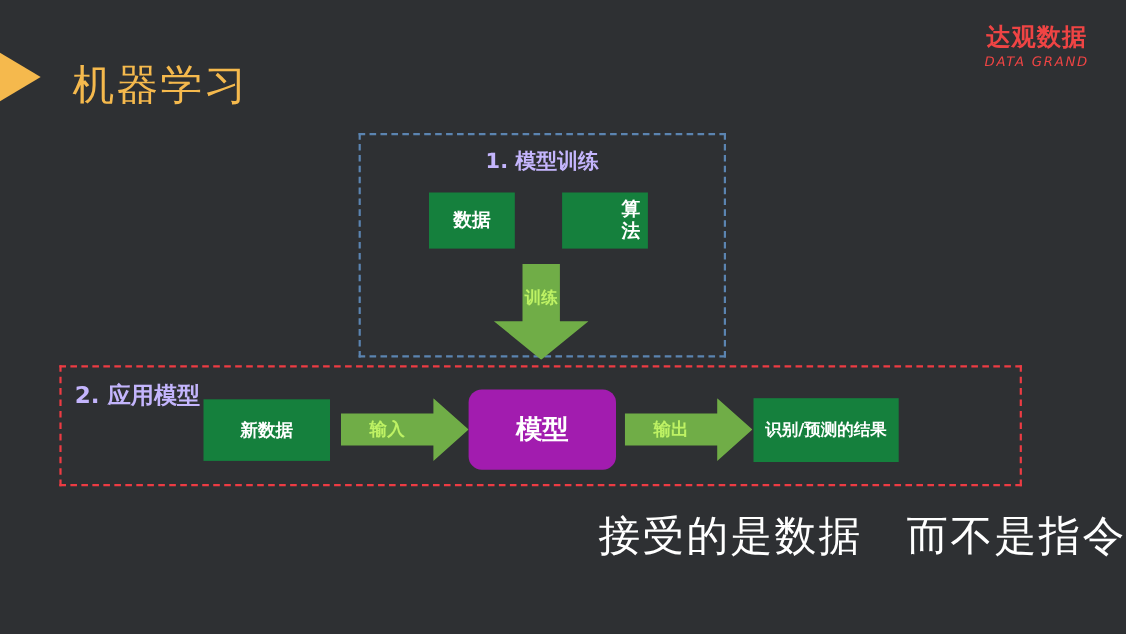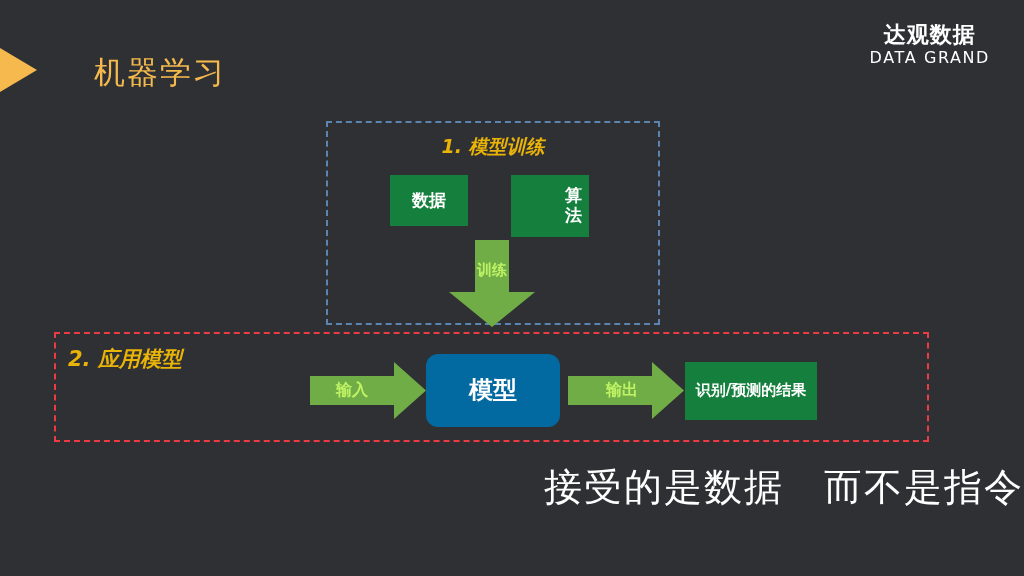--- a/index.html
+++ b/index.html
@@ -26,45 +26,45 @@
     width: 0;
     height: 0;
     border-top: 22px solid transparent;
     border-bottom: 22px solid transparent;
     border-left: 37px solid #f5b94d;
   }
   .page-title {
     position: absolute;
     left: 66px;
     top: 52px;
-    font-size: 31px;
+    font-size: 38px;
     color: #f5b94d;
     letter-spacing: 2px;
     white-space: nowrap;
-    margin-left: 28px;
   }
   .logo {
     position: absolute;
     right: 34px;
     top: 24px;
     text-align: center;
-    color: #ffffff;
+    color: #ef4444;
     line-height: 1.0;
   }
   .logo-cn {
     font-size: 22px;
     font-weight: bold;
     letter-spacing: 1px;
     white-space: nowrap;
   }
   .logo-en {
-    font-size: 16px;
+    font-size: 12px;
     letter-spacing: 1.6px;
     margin-top: 4px;
     white-space: nowrap;
+    font-style: italic;
   }
 
   
   .region {
     position: absolute;
     box-sizing: border-box;
   }
   .region-train {
     left: 326px;
     top: 121px;
@@ -74,25 +74,24 @@
   }
   .region-apply {
     left: 54px;
     top: 332px;
     width: 875px;
     height: 110px;
     border: 2px dashed #ed3b43;
   }
   .region-title {
     position: absolute;
-    color: #eab308;
+    color: #c4b5fd;
     font-weight: bold;
     font-size: 19px;
     white-space: nowrap;
-    font-style: italic;
   }
   .region-train .region-title {
     top: 11px;
     left: 0;
     right: 0;
     text-align: center;
   }
   .region-apply .region-title {
     top: 11px;
     left: 12px;
@@ -108,26 +107,26 @@
     justify-content: center;
     text-align: center;
     color: #ffffff;
     font-weight: bold;
     line-height: 1.15;
   }
   .box-blue {
     background: #15803d;
   }
   .box-orange {
-    background: #0369a1;
+    background: #a21caf;
     border-radius: 12px;
   }
 
   .box-data     { left: 390px; top: 175px; width: 78px;  height: 51px; font-size: 17px; }
-  .box-algo     { left: 511px; top: 175px; width: 78px;  height: 62px; font-size: 17px; padding-left: 47px; }
+  .box-algo     { left: 511px; top: 175px; width: 78px;  height: 51px; font-size: 17px; padding-left: 47px; }
   .box-newdata  { left: 185px; top: 363px; width: 115px; height: 56px; font-size: 16px; }
   .box-model    { left: 426px; top: 354px; width: 134px; height: 73px; font-size: 24px; }
   .box-result   { left: 685px; top: 362px; width: 132px; height: 58px; font-size: 15px; padding: 0 6px; }
 
   
   .arrow {
     position: absolute;
   }
   .arrow svg { display: block; }
   .arrow-label {
@@ -150,21 +149,20 @@
     left: 0; width: 84px;
     top: 18px;
     font-size: 16px;
   }
 
   .arrow-output { left: 568px; top: 362px; }
   .arrow-output .arrow-label {
     left: 0; width: 84px;
     top: 18px;
     font-size: 16px;
-    padding-left: 12px;
   }
 
   
   .caption {
     position: absolute;
     left: 0;
     right: 0;
     top: 462px;
     text-align: right;
     color: #ffffff;
@@ -197,20 +195,21 @@
     <svg width="86" height="87" viewBox="0 0 86 87">
       <polygon points="26,0 60,0 60,52 86,52 43,87 0,52 26,52" fill="#70ad47"></polygon>
     </svg>
     <div class="arrow-label">训练</div>
   </div>
 
   <div class="region region-apply">
     <div class="region-title">2. 应用模型</div>
   </div>
 
+  <div class="box box-blue box-newdata">新数据</div>
 
   <div class="arrow arrow-input">
     <svg width="116" height="57" viewBox="0 0 116 57">
       <polygon points="0,14 84,14 84,0 116,28.5 84,57 84,43 0,43" fill="#70ad47"></polygon>
     </svg>
     <div class="arrow-label">输入</div>
   </div>
 
   <div class="box box-orange box-model">模型</div>
 

